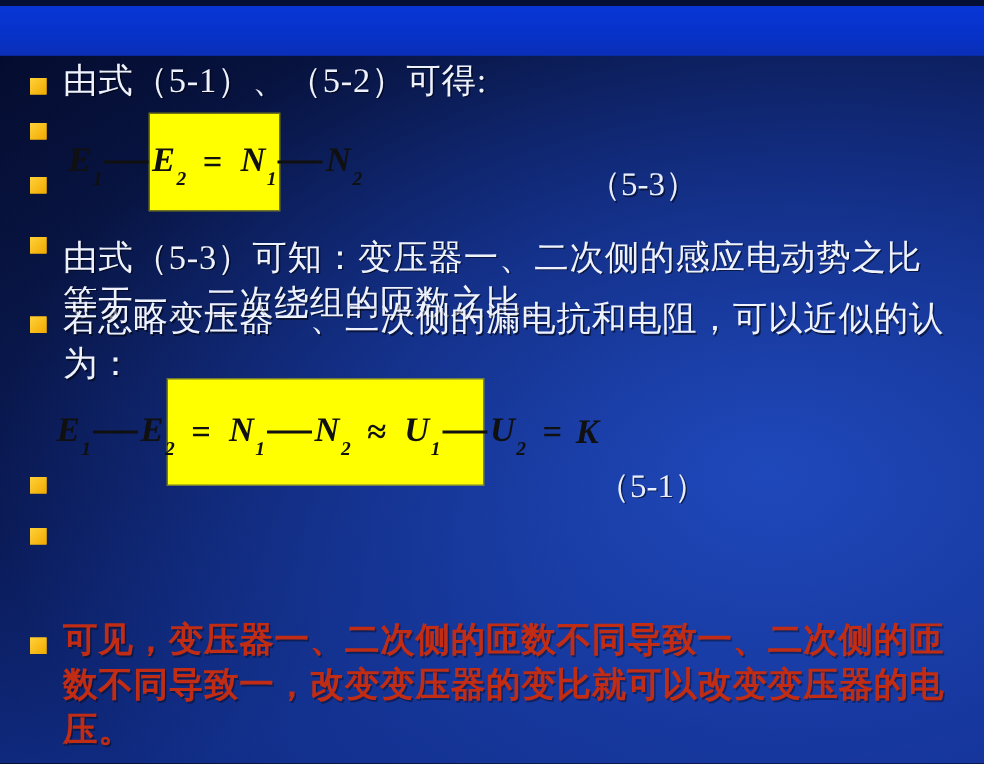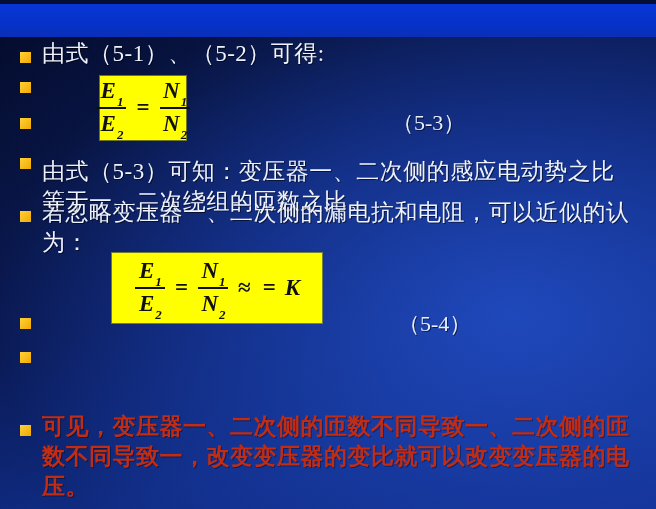--- a/index.html
+++ b/index.html
@@ -87,21 +87,21 @@
   }
   .mrow {
     display: flex;
     align-items: center;
     gap: 6px;
     font-style: italic;
     font-weight: bold;
   }
   .frac {
     display: inline-flex;
-    flex-direction: column;
+    flex-direction: row;
     align-items: center;
     line-height: 1;
     padding: 0 1px;
   }
   .frac .num, .frac .den {
     display: inline-block;
     padding: 1px 2px;
     white-space: nowrap;
   }
   .frac .bar {
@@ -180,27 +180,32 @@
           <span class="bar"></span>
           <span class="den"><span class="var">E</span><span class="sub">2</span></span>
         </span>
         <span class="op">=</span>
         <span class="frac">
           <span class="num"><span class="var">N</span><span class="sub">1</span></span>
           <span class="bar"></span>
           <span class="den"><span class="var">N</span><span class="sub">2</span></span>
         </span>
         <span class="op">≈</span>
+        <span class="frac">
+          <span class="num"><span class="var">U</span><span class="sub">1</span></span>
+          <span class="bar"></span>
+          <span class="den"><span class="var">U</span><span class="sub">2</span></span>
+        </span>
         <span class="op">=</span>
         <span class="var">K</span>
       </span>
     </div>
 
     <div class="marker" style="left:20px; top:281px;"></div>
-    <div class="eqnum" style="left:398px; top:274px;">（5-4）</div>
+    <div class="eqnum" style="left:398px; top:274px;">（5-1）</div>
 
     <div class="marker" style="left:20px; top:315px;"></div>
 
     <div class="marker" style="left:20px; top:388px;"></div>
     <div class="para red" style="left:42px; top:375px; width:598px;">可见，变压器一、二次侧的匝数不同导致一、二次侧的匝数不同导致一，改变变压器的变比就可以改变变压器的电压。</div>
 
   </div>
 </div>
 
 </body></html>

